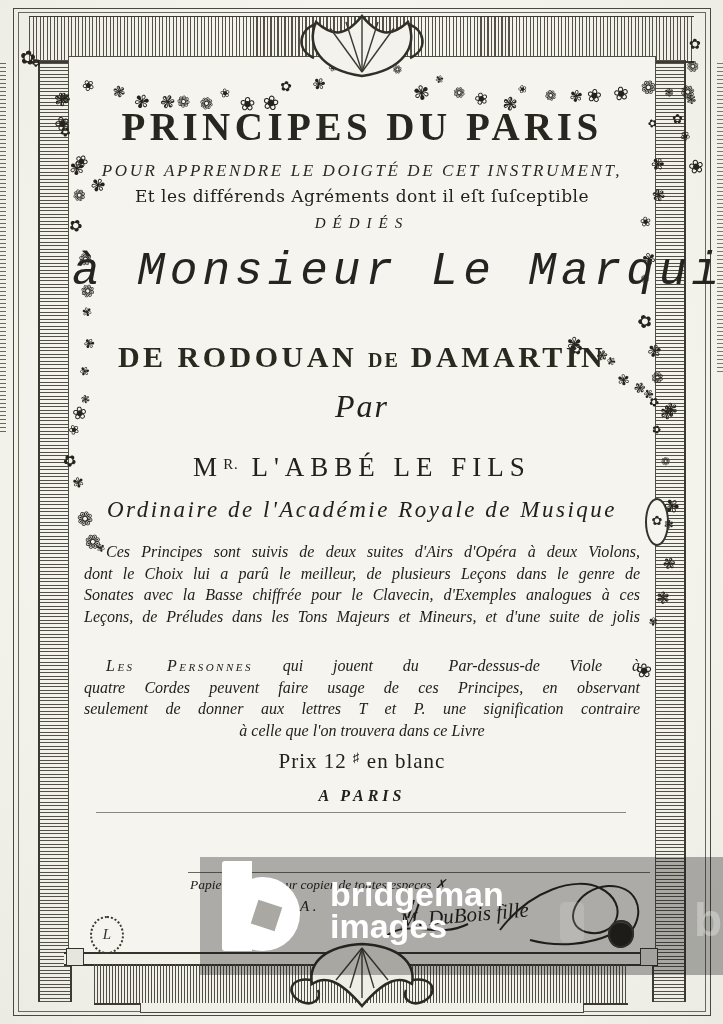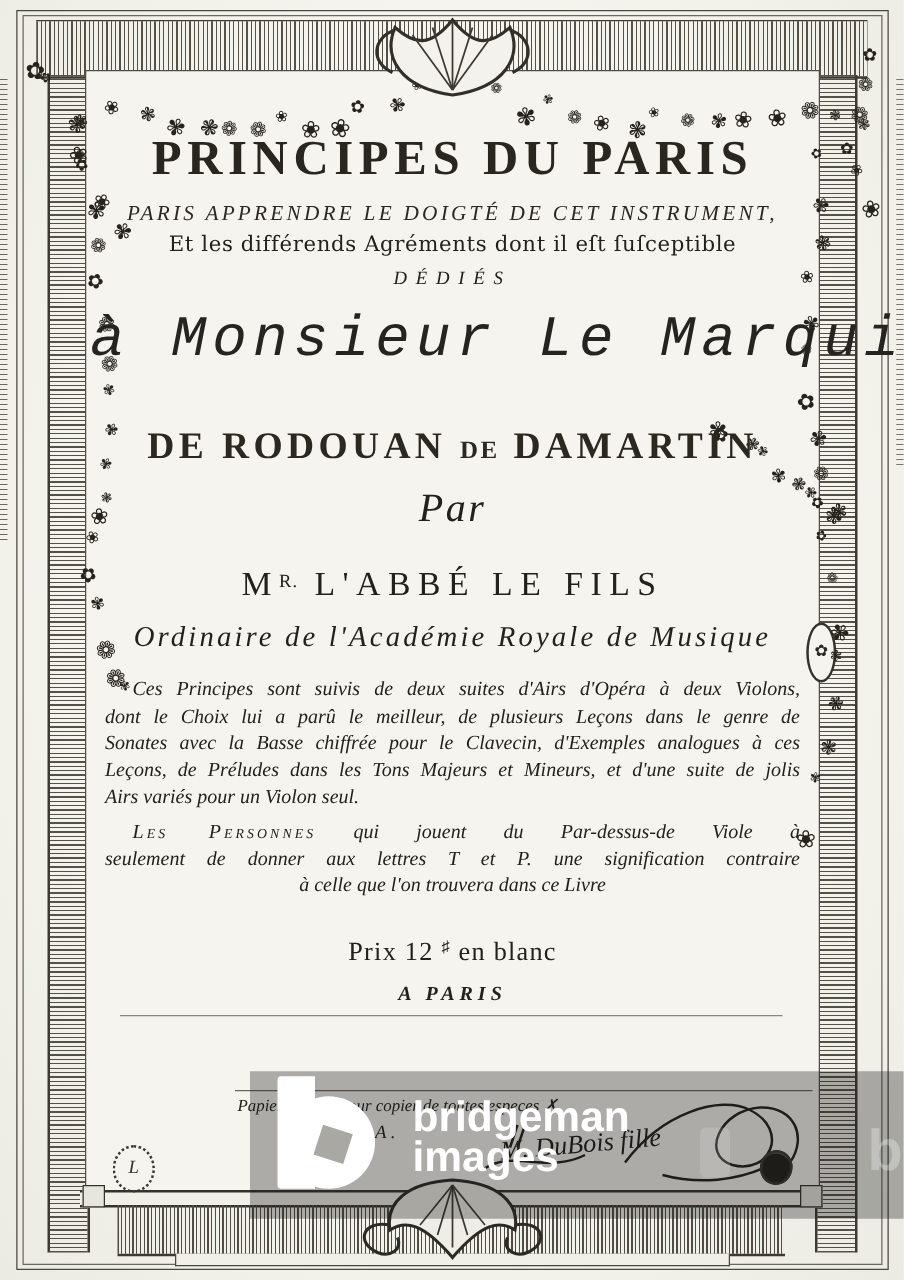--- a/index.html
+++ b/index.html
@@ -231,45 +231,45 @@
         <path d="M84,12 L72,52"></path>
         <path d="M84,12 L84,62"></path>
       <path d="M84,12 L96,52"></path>
         <path d="M84,12 L110,44"></path>
     </g>
     <path d="M34,44 C12,40 6,58 24,66 C34,70 44,64 40,54" fill="none" stroke="#2c2a24" stroke-width="2.5"></path>
     <path d="M134,44 C156,40 162,58 144,66 C134,70 124,64 128,54" fill="none" stroke="#2c2a24" stroke-width="2.5"></path>
   </svg>
 
   <div class="abs txt main-title">PRINCIPES DU PARIS</div>
-  <div class="abs txt sub-caps">PARIS APPRENDRE LE DOIGTÉ DE CET INSTRUMENT,</div>
+  <div class="abs txt sub-caps">POUR APPRENDRE LE DOIGTÉ DE CET INSTRUMENT,</div>
   <div class="abs txt sub-roman">Et les différends Agréments dont il eſt ſuſceptible</div>
   <div class="abs txt dedies">DÉDIÉS</div>
   <div class="abs txt script marquis">à Monsieur Le Marquis</div>
 
   <div class="abs txt rodouan"><span>DE RODOUAN</span>
     <span class="small-de">DE</span>
     <span>DAMARTIN</span></div>
 
   <div class="abs txt script par">Par</div>
 
   <div class="abs txt author"><span>M</span><sup>R.</sup><span> L'ABBÉ LE FILS</span></div>
 
   <div class="abs txt script acad">Ordinaire de l'Académie Royale de Musique</div>
 
   <div class="abs para p1">
     <div class="line first">Ces Principes sont suivis de deux suites d'Airs d'Opéra à deux Violons,</div>
     <div class="line">dont le Choix lui a parû le meilleur, de plusieurs Leçons dans le genre de</div>
     <div class="line">Sonates avec la Basse chiffrée pour le Clavecin, d'Exemples analogues à ces</div>
     <div class="line">Leçons, de Préludes dans les Tons Majeurs et Mineurs, et d'une suite de jolis</div>
-    <div class="line last-left">Airs variés pour un Violon seul.</div>
   </div>
 
   <div class="abs para p2">
     <div class="line first"><span class="lead-caps">Les Personnes</span><span> qui jouent du Par-dessus-de Viole à</span></div>
+    <div class="line">quatre Cordes peuvent faire usage de ces Principes, en observant</div>
     <div class="line">seulement de donner aux lettres T et P. une signification contraire</div>
     <div class="line last-center" style="text-align:center;text-align-last:center;">à celle que l'on trouvera dans ce Livre</div>
   </div>
 
   <div class="abs txt price"><span>Prix 12</span> <span class="livre">♯</span><span> en blanc</span></div>
 
   <div class="abs txt city">A PARIS</div>
   <div class="abs div-rule"></div>
 
 

